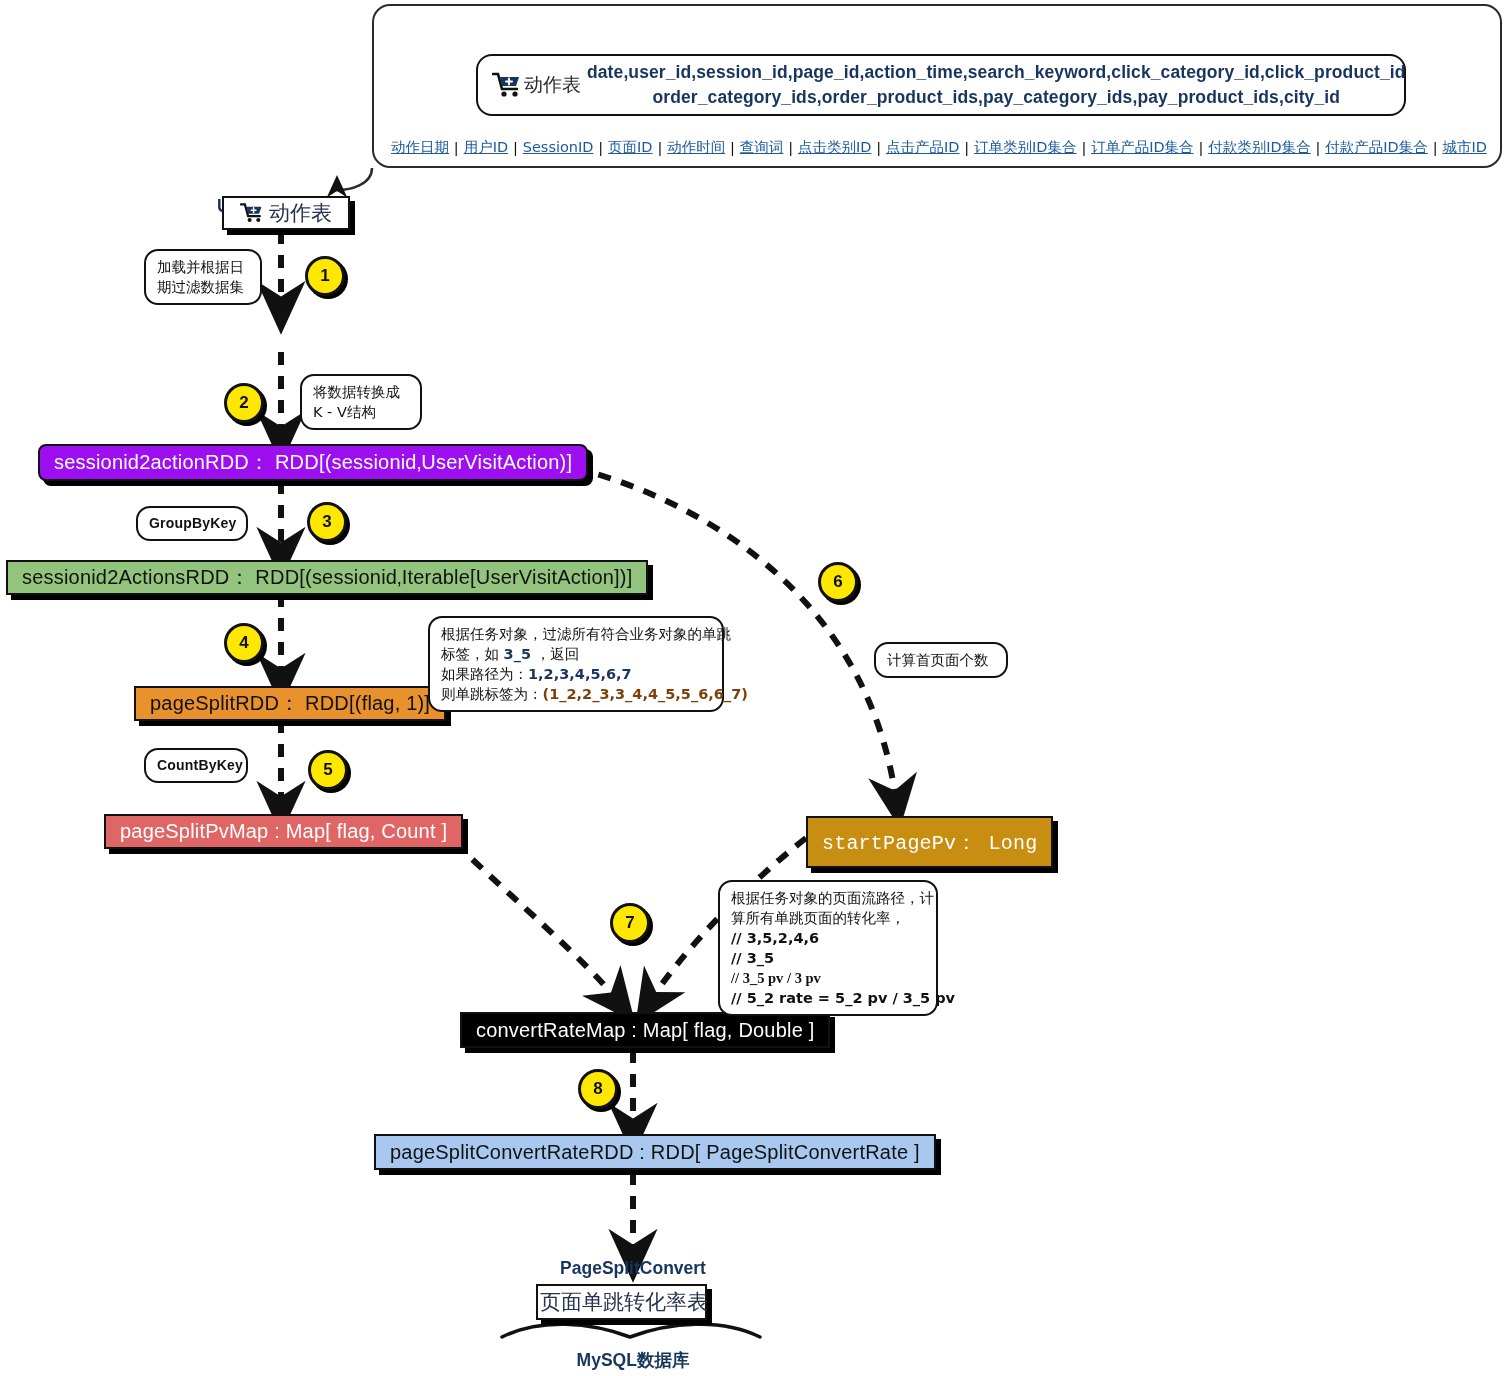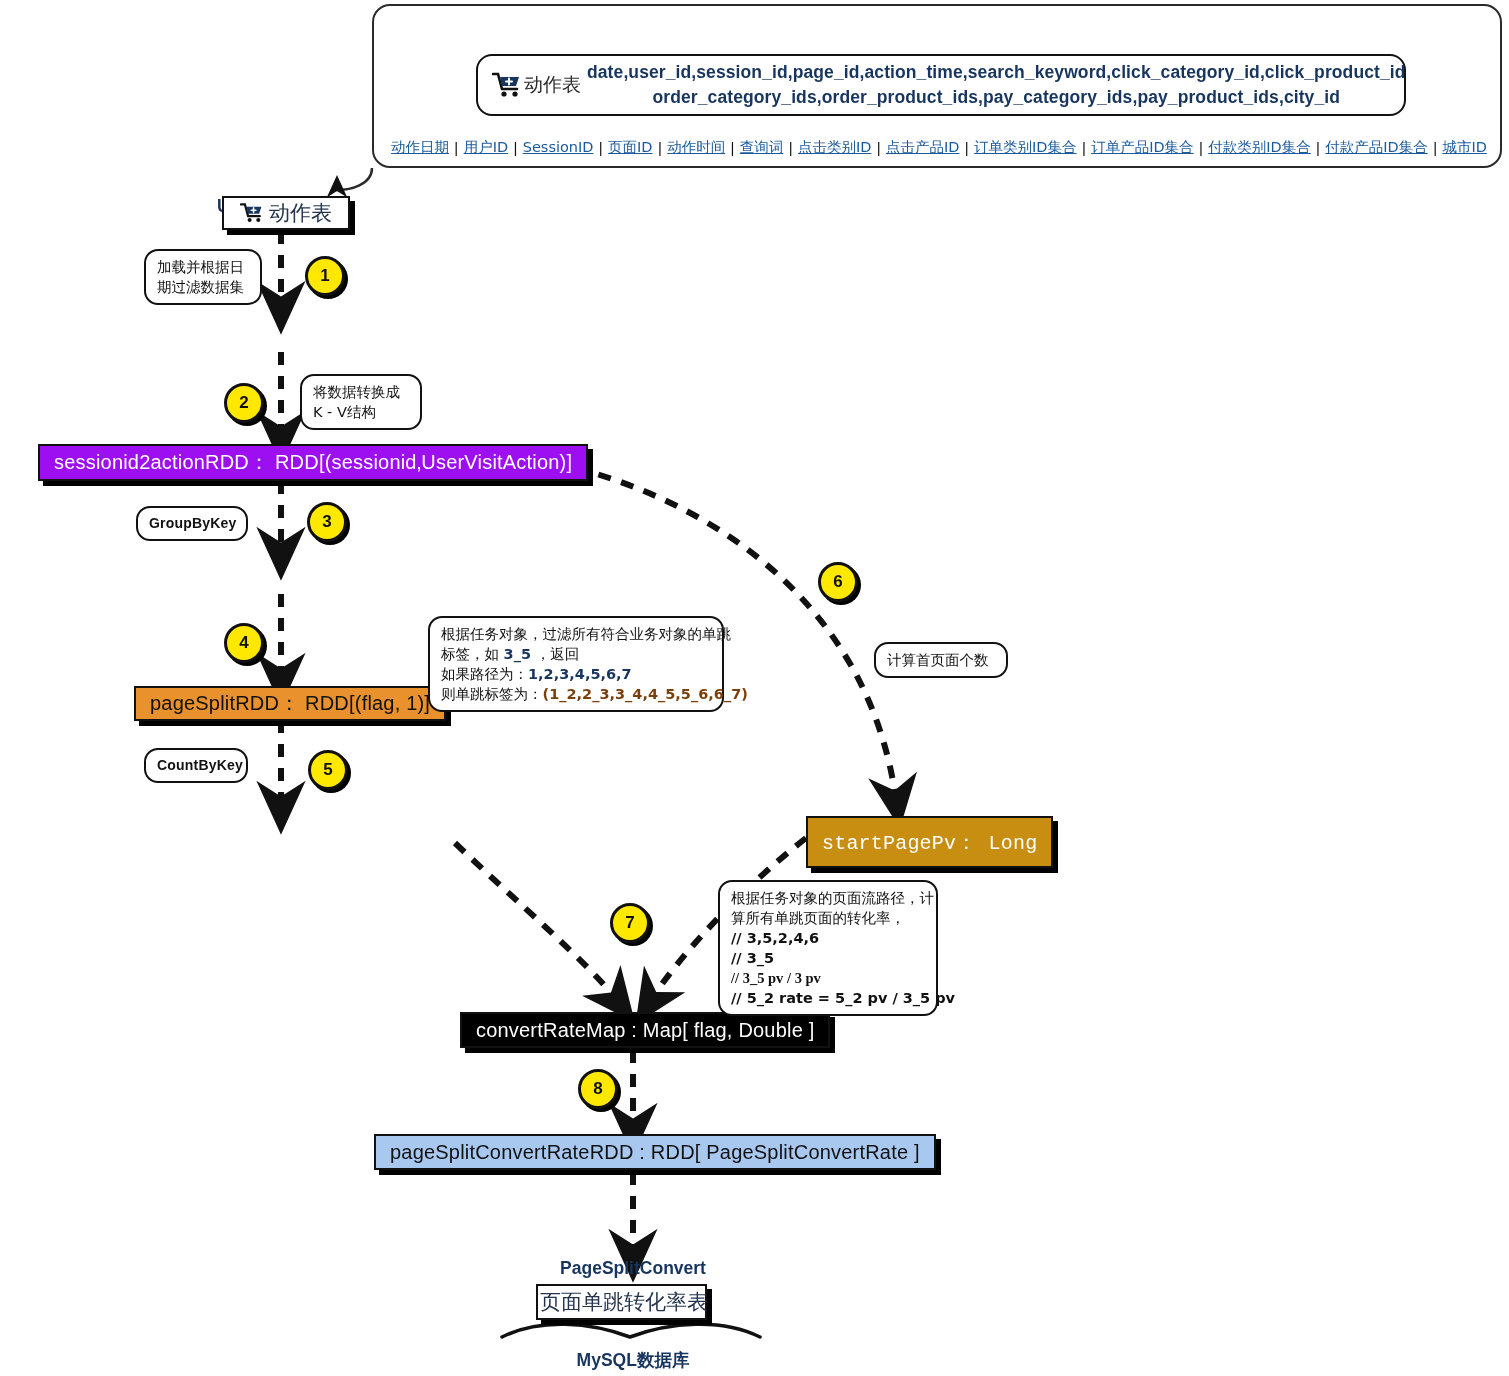--- a/index.html
+++ b/index.html
@@ -33,21 +33,21 @@
 
   
   .node{
     position:absolute;box-sizing:border-box;border:2px solid #111;
     display:flex;align-items:center;white-space:nowrap;
     box-shadow:5px 5px 0 0 #000;
     font-size:20px;letter-spacing:.2px;
   }
   .node .txt{padding:0 14px;}
   .node.c-blue   {background:#2b7ef0;color:#ffffff;}
-  .node.c-purple {background:#9d0ff0;color:#ffffff;}
+  .node.c-purple {background:#9d0ff0;color:#ffffff;border-radius:8px;}
   .node.c-green  {background:#93c47d;color:#111111;}
   .node.c-orange {background:#e8912d;color:#111111;}
   .node.c-rose   {background:#e06666;color:#ffffff;}
   .node.c-gold   {background:#c78e12;color:#ffffff;}
   .node.c-navy   {background:#000000;color:#ffffff;}
   .node.c-lblue  {background:#a8c8ef;color:#111111;}
 
   
   .tablebox{
     position:absolute;box-sizing:border-box;background:#fff;border:2px solid #111;
@@ -164,25 +164,31 @@
       <circle cx="23" cy="23" r="2.6" fill="#111"></circle>
     </svg>
     <span class="zh">动作表</span>
   </div>
 
 
   <div class="node c-purple" style="left:38px;top:444px;height:37px;">
     <span class="txt">sessionid2actionRDD：  RDD[(sessionid‚UserVisitAction)]</span>
     </div>
 
+  <div class="node c-green" style="left:6px;top:560px;height:35px;">
+    <span class="txt">sessionid2ActionsRDD：  RDD[(sessionid‚Iterable[UserVisitAction])]</span>
+    </div>
 
   <div class="node c-orange" style="left:134px;top:686px;height:35px;">
     <span class="txt">pageSplitRDD：  RDD[(flag, 1)]</span>
     </div>
 
+  <div class="node c-rose" style="left:104px;top:814px;height:35px;">
+    <span class="txt">pageSplitPvMap :   Map[ flag,  Count ]</span>
+    </div>
 
   <div class="node c-gold" style="left:806px;top:816px;height:52px;font-family:Liberation Mono, monospace;">
     <span class="txt">startPagePv：  Long</span>
     </div>
 
   <div class="node c-navy" style="left:460px;top:1012px;height:36px;">
     <span class="txt">convertRateMap :   Map[ flag,  Double ]</span>
     </div>
 
   <div class="node c-lblue" style="left:374px;top:1134px;height:36px;">

